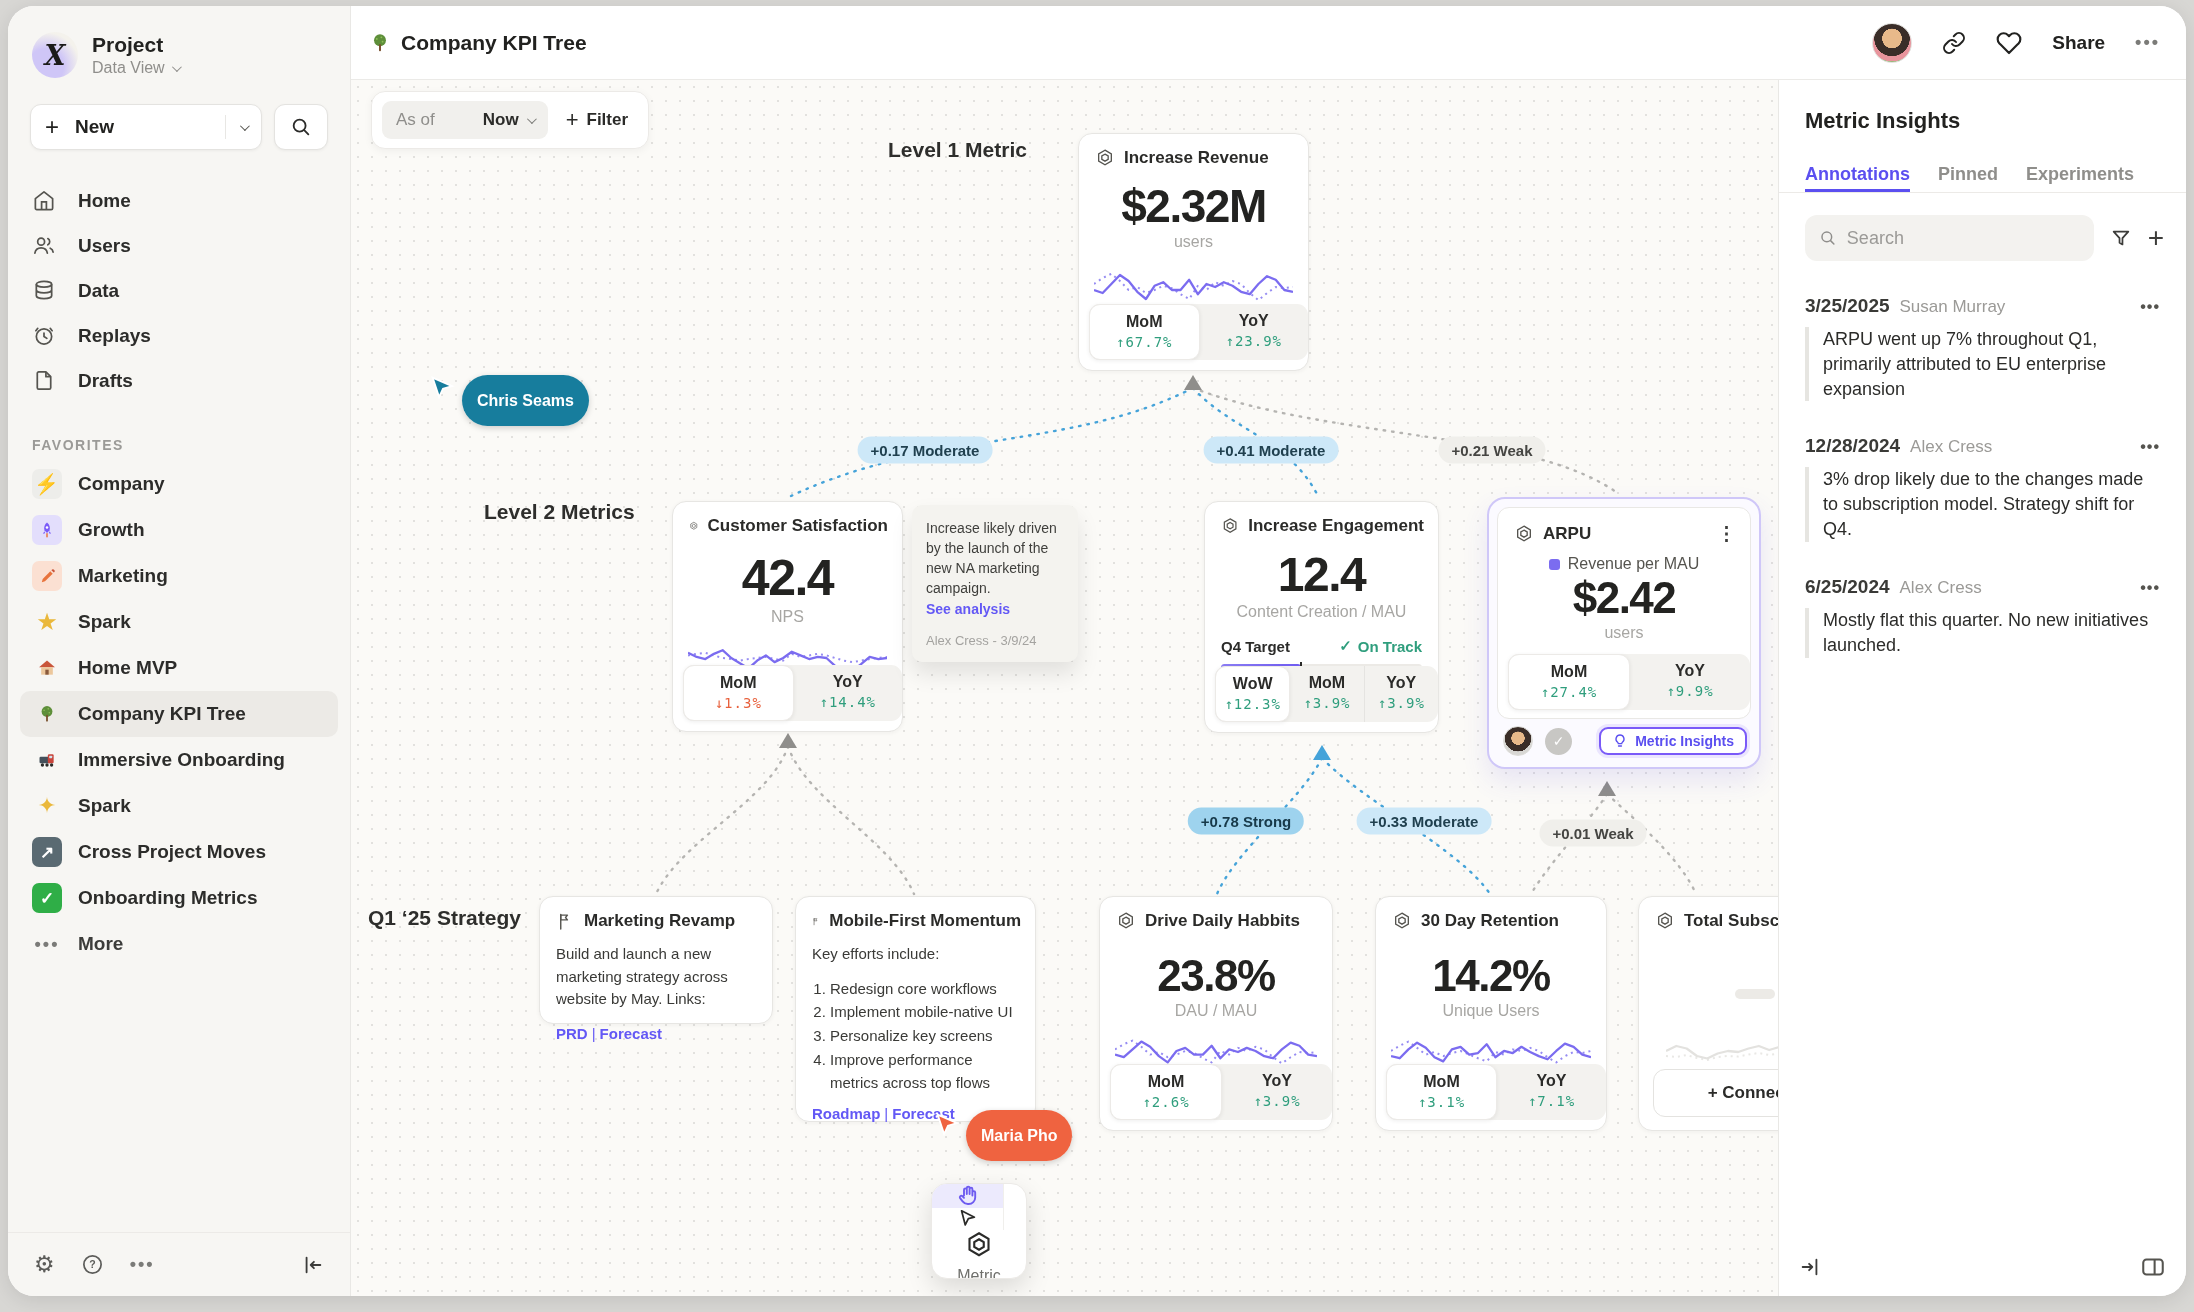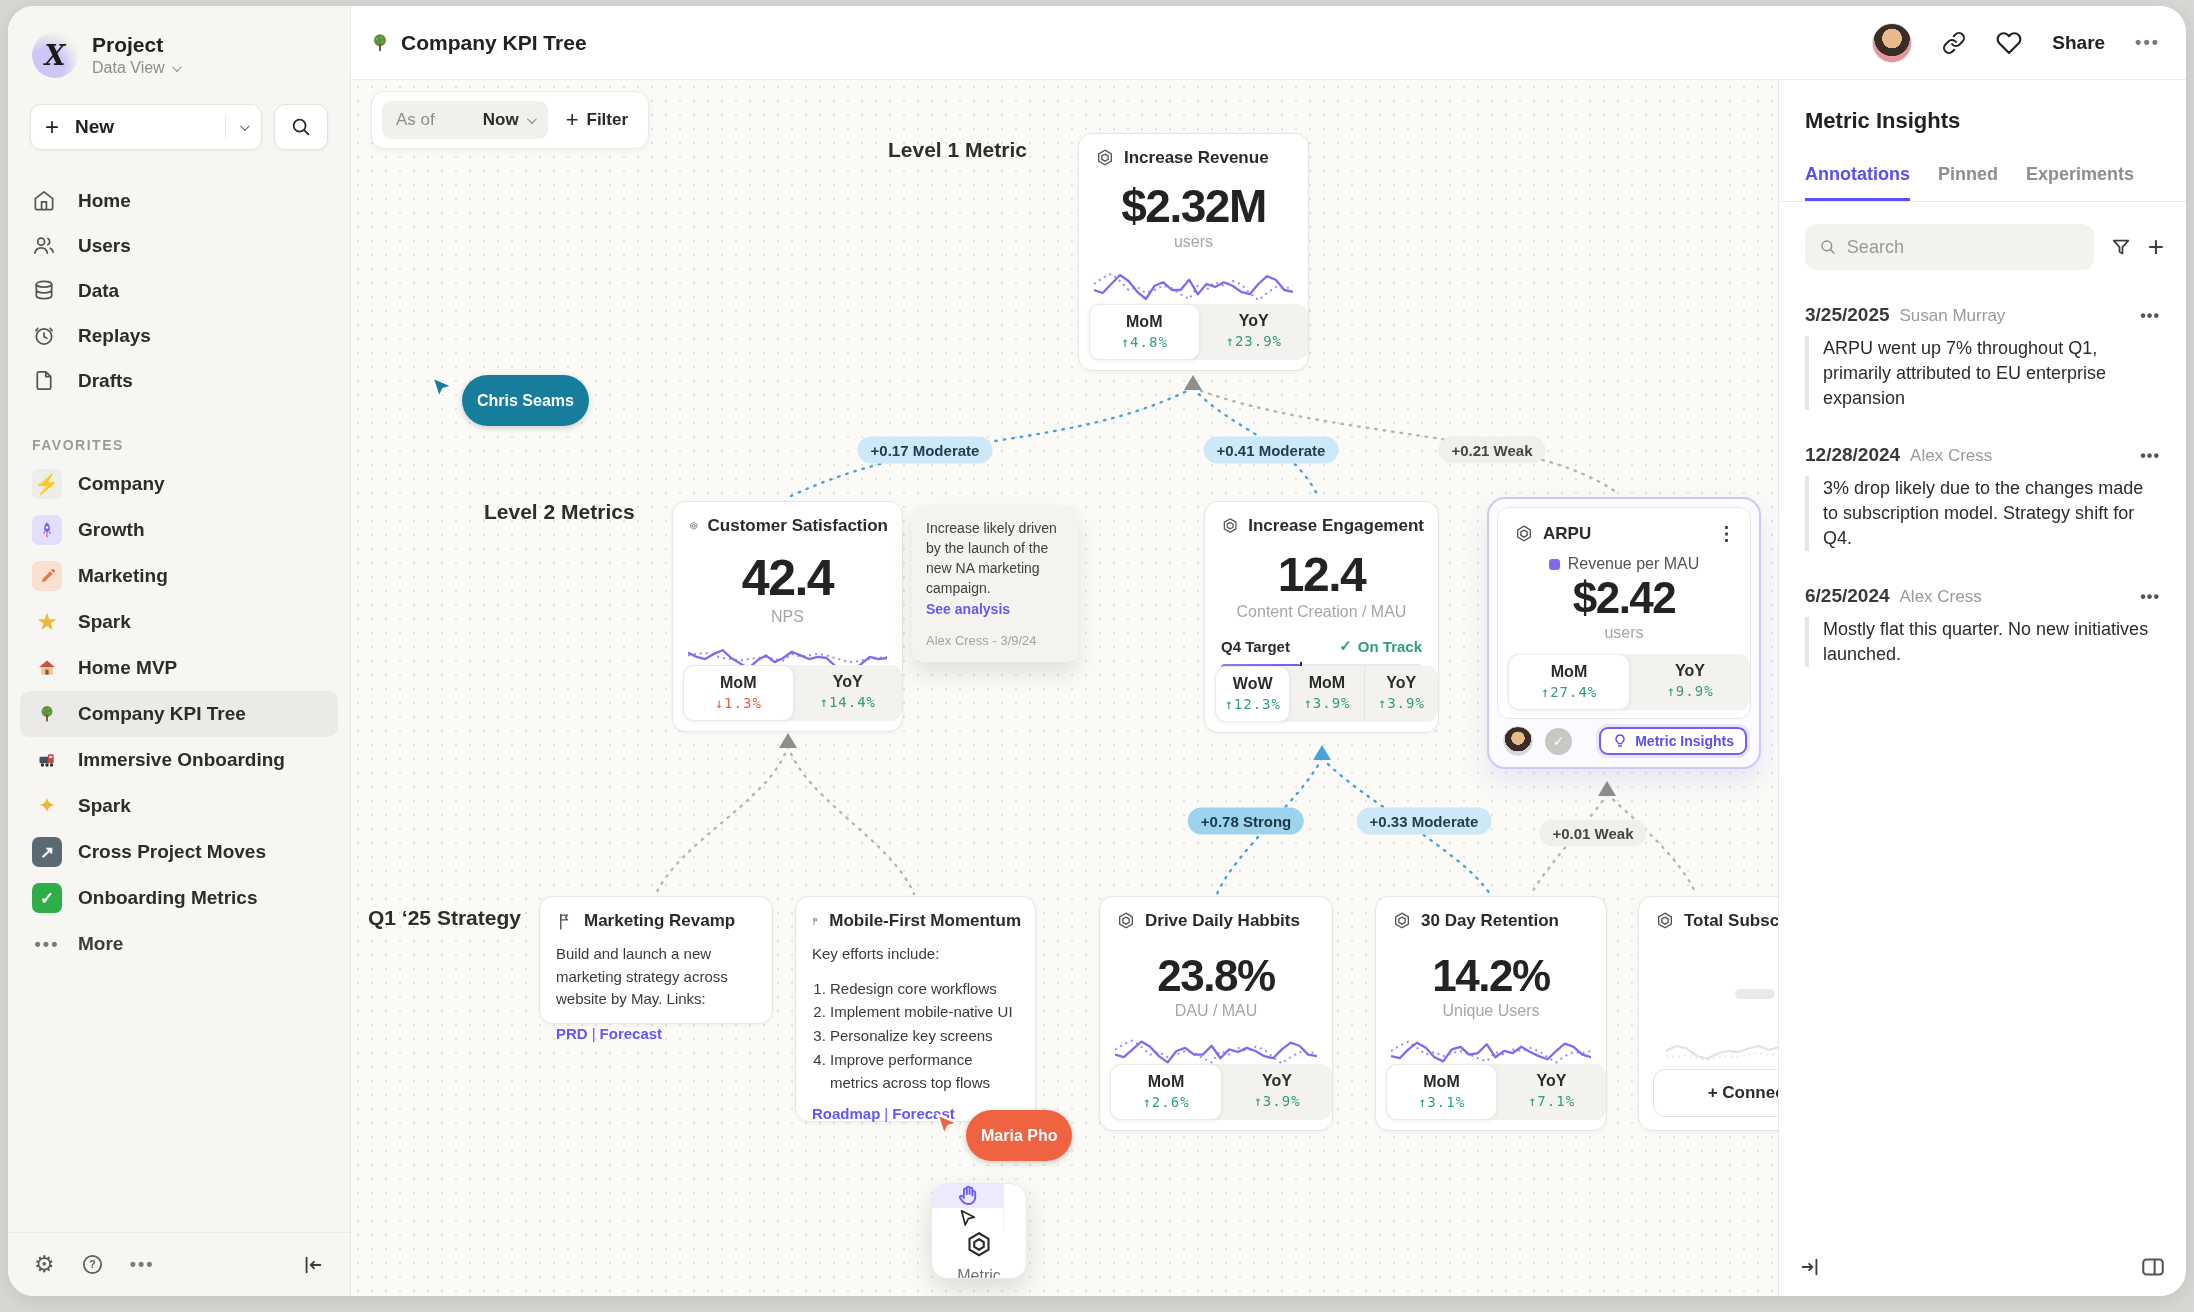--- a/index.html
+++ b/index.html
@@ -129,21 +129,21 @@
   .tb-left { width:72px; border-right:1px solid #f0efec; display:flex; flex-direction:column; }
   .tb-hand { flex:1; background:#eceafd; display:flex; align-items:center; justify-content:center; cursor:pointer; }
   .tb-cursor { flex:1; display:flex; align-items:center; justify-content:center; cursor:pointer; }
   .tb-tool { width:94px; display:flex; flex-direction:column; align-items:center; justify-content:center; gap:7px; cursor:pointer; }
   .tb-tool .lbl { font-size:16px; color:#6f6f6b; }
 
   
   .panel { position:absolute; right:0; top:74px; width:408px; bottom:0; background:#fff; border-left:1px solid #e9e8e5; }
   .panel-title { font-size:22px; font-weight:700; color:#222220; padding:28px 26px 0; }
   .tabs { display:flex; gap:28px; padding:30px 26px 0; border-bottom:1px solid #eceae7; }
-  .tab { font-size:18px; font-weight:600; color:#8f8e8b; padding-bottom:13px; cursor:pointer; }
+  .tab { font-size:18px; font-weight:600; color:#8f8e8b; padding-bottom:4px; cursor:pointer; }
   .tab.active { color:#5b4ff0; border-bottom:3px solid #5b4ff0; }
   .search-row { display:flex; align-items:center; gap:16px; padding:22px 22px 0 26px; }
   .search-box { flex:1; display:flex; align-items:center; gap:10px; background:#f3f2ef; border-radius:12px; height:46px; padding:0 14px; }
   .search-box input { border:0; outline:0; background:transparent; font-size:18px; color:#2b2b29; width:100%; font-family:"Liberation Sans",sans-serif; }
   .search-box input::placeholder { color:#9b9a97; }
   .ann { padding:34px 26px 0; }
   .ann-head { display:flex; align-items:baseline; gap:10px; }
   .ann-date { font-size:19px; font-weight:700; color:#3a3a37; }
   .ann-author { font-size:17px; color:#9b9a97; }
   .ann-more { margin-left:auto; color:#55544f; font-size:16px; font-weight:700; letter-spacing:1px; cursor:pointer; }
@@ -405,21 +405,21 @@
       </div>
       <div class="metric-value" style="font-size:46px;margin-top:14px">$2.32M</div>
       <div class="metric-unit">users</div>
       <svg class="spark" viewBox="0 0 100 40" preserveAspectRatio="none">
           <polyline points="0.00,18.00 4.35,14.00 8.70,11.20 13.04,16.00 17.39,22.00 21.74,20.00 26.09,24.00 30.43,22.00 34.78,19.20 39.13,20.80 43.48,24.80 47.83,28.00 52.17,19.20 56.52,22.00 60.87,16.80 65.22,19.20 69.57,16.00 73.91,18.00 78.26,24.00 82.61,28.80 86.96,24.00 91.30,20.00 95.65,20.80 100.00,20.00" class="sp-dotted"></polyline>
           <polyline points="0.00,22.00 4.35,24.00 8.70,18.00 13.04,12.00 17.39,16.00 21.74,23.20 26.09,28.00 30.43,19.20 34.78,16.80 39.13,22.00 43.48,22.00 47.83,15.20 52.17,24.80 56.52,18.00 60.87,20.00 65.22,16.80 69.57,19.20 73.91,23.20 78.26,24.80 82.61,18.00 86.96,12.80 91.30,15.20 95.65,22.00 100.00,23.20" class="sp-solid"></polyline>
         </svg>
       <div class="stats">
         <div class="stat white">
             <div class="s-label">MoM</div>
-            <div class="s-value up">↑4.8%</div>
+            <div class="s-value up">↑67.7%</div>
           </div>
         <div class="stat">
             <div class="s-label">YoY</div>
             <div class="s-value up">↑23.9%</div>
           </div>
       </div>
     </div>
 
     <div class="card" style="left:321px;top:421px;width:231px;height:231px">
       <div class="card-head">

